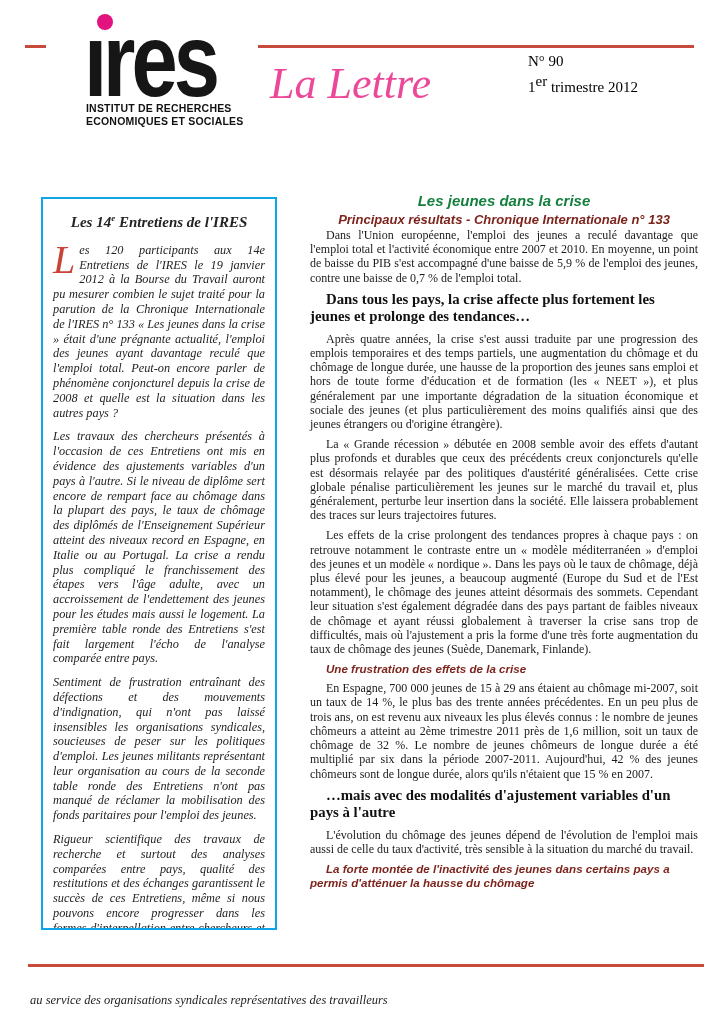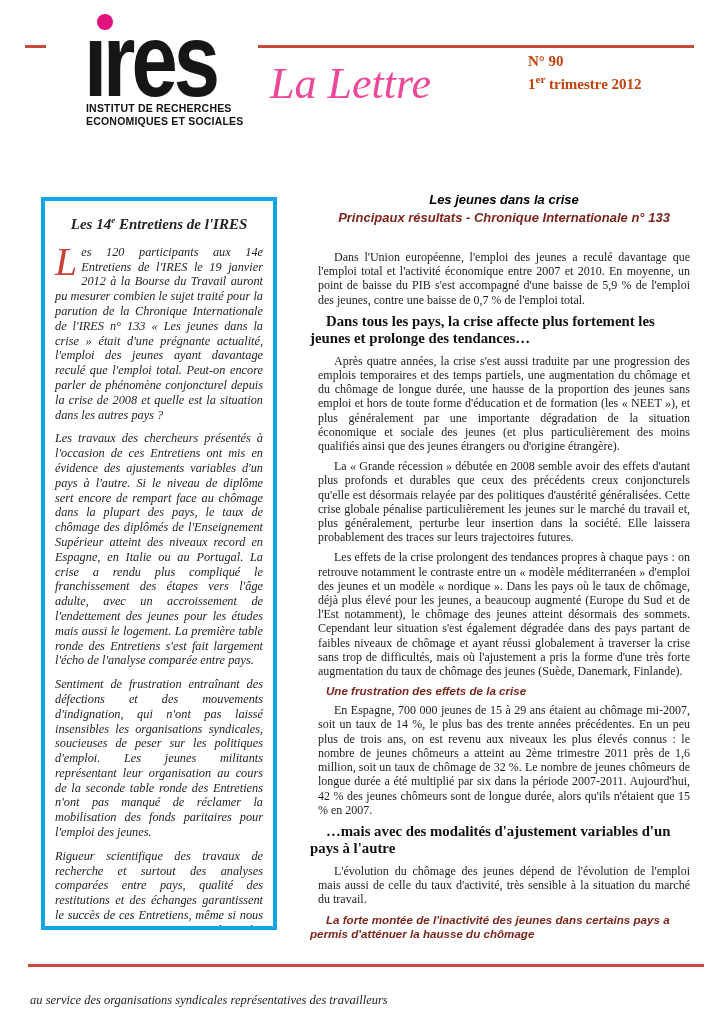--- a/index.html
+++ b/index.html
@@ -21,50 +21,50 @@
   .logo-dot{position:absolute;left:13px;top:12px;width:16px;height:16px;border-radius:50%;background:#e2127f;}
   .logo-sub{
     position:absolute;left:2px;top:100px;font-family:"Liberation Sans", sans-serif;font-weight:bold;
     font-size:10.5px;line-height:1.2;letter-spacing:0.2px;color:#111;white-space:nowrap;
   }
   .la-lettre{
     position:absolute;left:270px;top:58px;font-family:"Liberation Serif", serif;font-style:italic;
     font-size:44px;color:#ec4899;
   }
   .issue{
-    position:absolute;left:528px;top:52px;font-weight:bold;font-size:15px;line-height:1.3;
-    color:#c2410c;font-family:"Liberation Serif", serif;
+    position:absolute;left:528px;top:52px;font-weight:normal;font-size:15px;line-height:1.3;
+    color:#000000;font-family:"Liberation Serif", serif;
   }
-  .issue sup{font-size:11px;margin-top:32px;}
+  .issue sup{font-size:15px;margin-top:32px;}
 
   
   .sidebar{
-    position:absolute;left:41px;top:197px;width:236px;height:733px;border:4px solid #0ea5e9;
+    position:absolute;left:41px;top:197px;width:236px;height:733px;border:2px solid #0ea5e9;
     box-sizing:border-box;padding:8px 10px 6px;font-style:italic;font-size:12.3px;line-height:14.8px;
     text-align:justify;color:#232323;overflow:hidden;
   }
   .sidebar-title{text-align:center;font-weight:bold;font-size:15px;margin:4px 0 13px;}
   .sidebar-title sup{font-size:9px;}
   .sidebar p{margin:0 0 9px;}
   .dropcap{
     float:left;color:#cb4336;font-size:40px;line-height:30px;padding:2px 4px 0 0;font-style:italic;
   }
 
   
   .article{position:absolute;left:310px;top:192px;width:388px;}
   .article-title{
     text-align:center;font-family:"Liberation Sans", sans-serif;font-weight:bold;font-style:italic;
-    font-size:13px;color:#000000;margin:0 0 3px;
+    font-size:15px;color:#15803d;margin:0 0 3px;
   }
   .article-subtitle{
     text-align:center;font-family:"Liberation Sans", sans-serif;font-weight:bold;font-style:italic;
-    font-size:13px;color:#7d241c;margin:0 0 25px;
+    font-size:13px;color:#7d241c;margin:0 0 1px;
   }
   .article p{
-    margin:0 8px 6px;text-indent:16px;font-size:12px;line-height:14.2px;text-align:justify;color:#1b1b1b;
+    margin:0 0 6px;text-indent:16px;font-size:12px;line-height:14.2px;text-align:justify;color:#1b1b1b;
   }
   .article h2{
     font-size:14.8px;font-weight:bold;margin:5px 0 6px;text-indent:16px;line-height:17.5px;color:#111;
     font-family:"Liberation Serif", serif;
   }
   .article h3{
     font-family:"Liberation Sans", sans-serif;font-weight:bold;font-style:italic;font-size:11.6px;
     color:#7d241c;margin:4px 0 5px;text-indent:16px;line-height:14px;
   }
 

